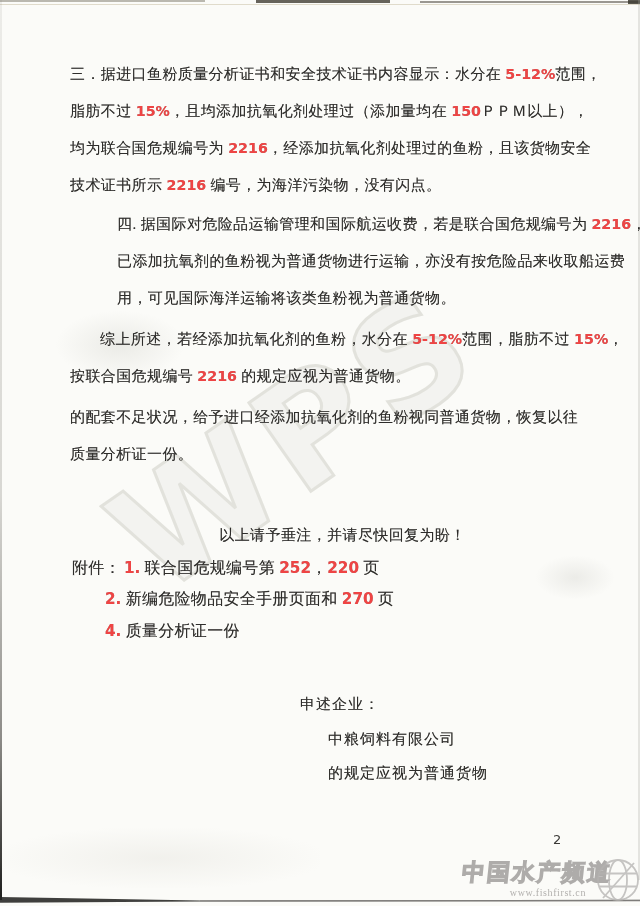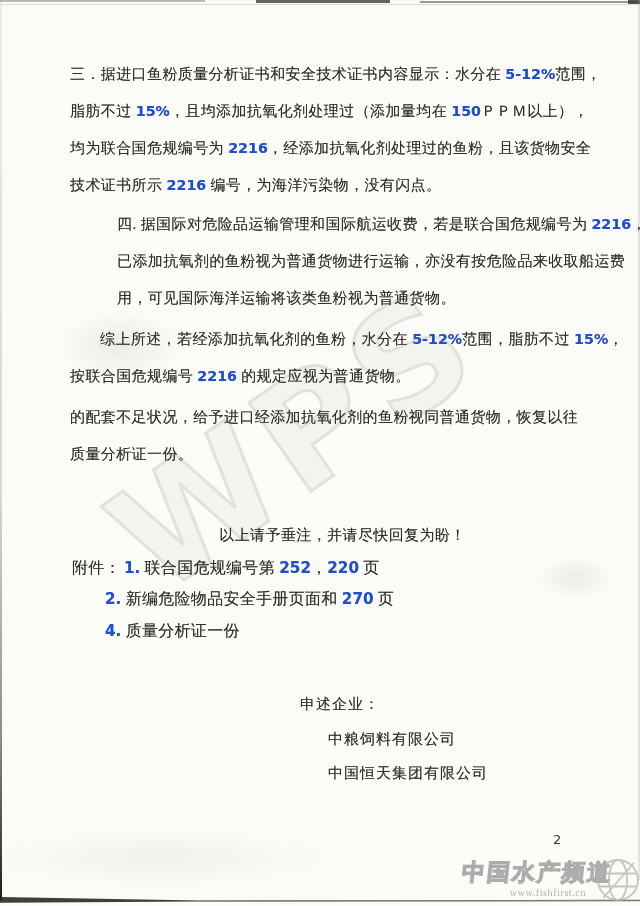--- a/index.html
+++ b/index.html
@@ -35,21 +35,21 @@
     color:rgba(226,226,221,.30);
     -webkit-text-stroke:3px #e2e2dc;
     pointer-events:none;user-select:none;
   }
 
   
   .para{position:absolute;left:70px;width:515px;font-size:15px;letter-spacing:.4px;z-index:2;
         text-shadow:0 0 .5px rgba(64,62,58,.55);}
   .line{line-height:37px;height:37px;white-space:nowrap;}
   .indent{padding-left:30px;}
-  .body-line b{font-family:"DejaVu Sans","Liberation Sans",sans-serif;font-weight:700;font-size:.95em;letter-spacing:0;color:#1d4ed8;}
+  .body-line b{font-family:"DejaVu Sans","Liberation Sans",sans-serif;font-weight:700;font-size:.95em;letter-spacing:0;color:#ef4444;}
   #p3{top:56px;}
   #p4{top:206px;margin-left:47px;}
   #summary{top:321px;}
   #request{top:399px;}
   #closing{top:517px;text-align:center;}
 
   
   .attach{position:absolute;left:72px;top:552px;z-index:2;font-size:16px;letter-spacing:.3px;
           text-shadow:0 0 .4px rgba(64,62,58,.5);}
   .attach .row{height:31.3px;line-height:31.3px;white-space:nowrap;}
@@ -128,21 +128,21 @@
     <div class="row">
       <span class="alabel">附件：</span><span class="body-line"><b>1.</b> 联合国危规编号第 <b>252</b>，<b>220</b> 页</span>
     </div>
     <div class="row rest body-line"><b>2.</b> 新编危险物品安全手册页面和 <b>270</b> 页</div>
     <div class="row rest body-line"><b>4.</b> 质量分析证一份</div>
   </div>
 
   <div class="sig">
     <div class="sig-label">申述企业：</div>
     <div class="company">中粮饲料有限公司</div>
-    <div class="company">中国恒天集团有限公司</div>
+    <div class="company">的规定应视为普通货物</div>
   </div>
 
   <div class="pagenum">2</div>
 
   <div class="footer-logo">
     <div class="logo-title">中国水产频道</div>
     <div class="logo-url">www.fishfirst.cn</div>
     <svg class="globe" width="48" height="48" viewBox="0 0 48 48">
       <g fill="none" stroke="#b4b2b0" stroke-width="1.8">
         <circle cx="24" cy="24" r="20"></circle>

